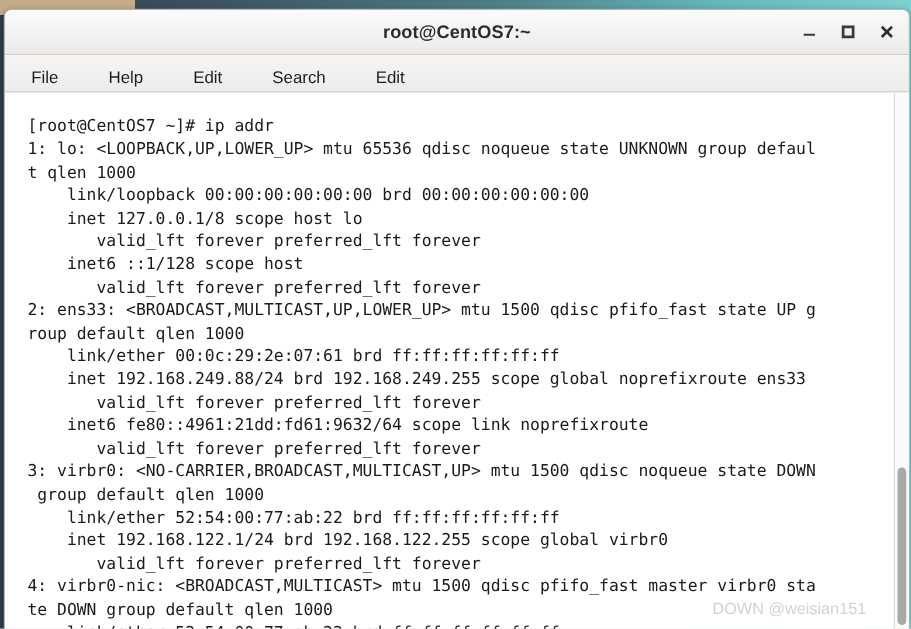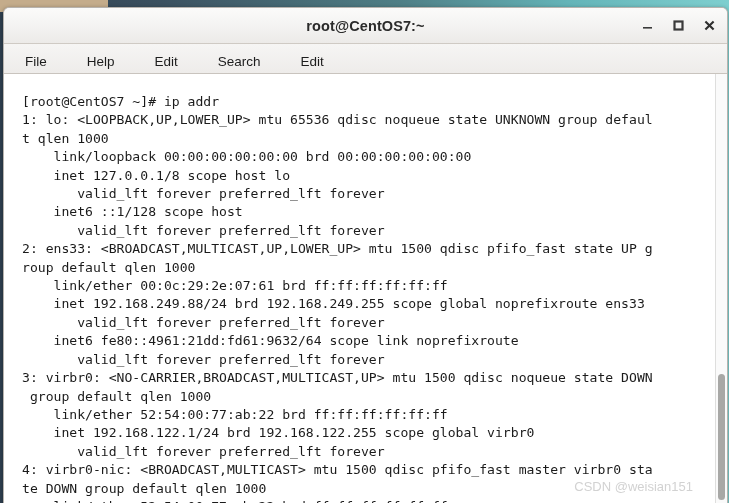--- a/index.html
+++ b/index.html
@@ -231,21 +231,21 @@
        valid_lft forever preferred_lft forever
 3: virbr0: &lt;NO-CARRIER,BROADCAST,MULTICAST,UP&gt; mtu 1500 qdisc noqueue state DOWN
  group default qlen 1000
     link/ether 52:54:00:77:ab:22 brd ff:ff:ff:ff:ff:ff
     inet 192.168.122.1/24 brd 192.168.122.255 scope global virbr0
        valid_lft forever preferred_lft forever
 4: virbr0-nic: &lt;BROADCAST,MULTICAST&gt; mtu 1500 qdisc pfifo_fast master virbr0 sta
 te DOWN group default qlen 1000
     link/ether 52:54:00:77:ab:22 brd ff:ff:ff:ff:ff:ff</pre>
         <pre class="term-text"><span id="last-prompt">[root@CentOS7 ~]# </span><span class="cursor"></span></pre>
-        <div class="watermark">CSDN @weisian151</div>
+        <div class="watermark">DOWN @weisian151</div>
       </div>
       <div class="scrollbar">
         <div class="scroll-thumb"></div>
       </div>
     </div>
 
   </div>
 </div>
 
 </body></html>

